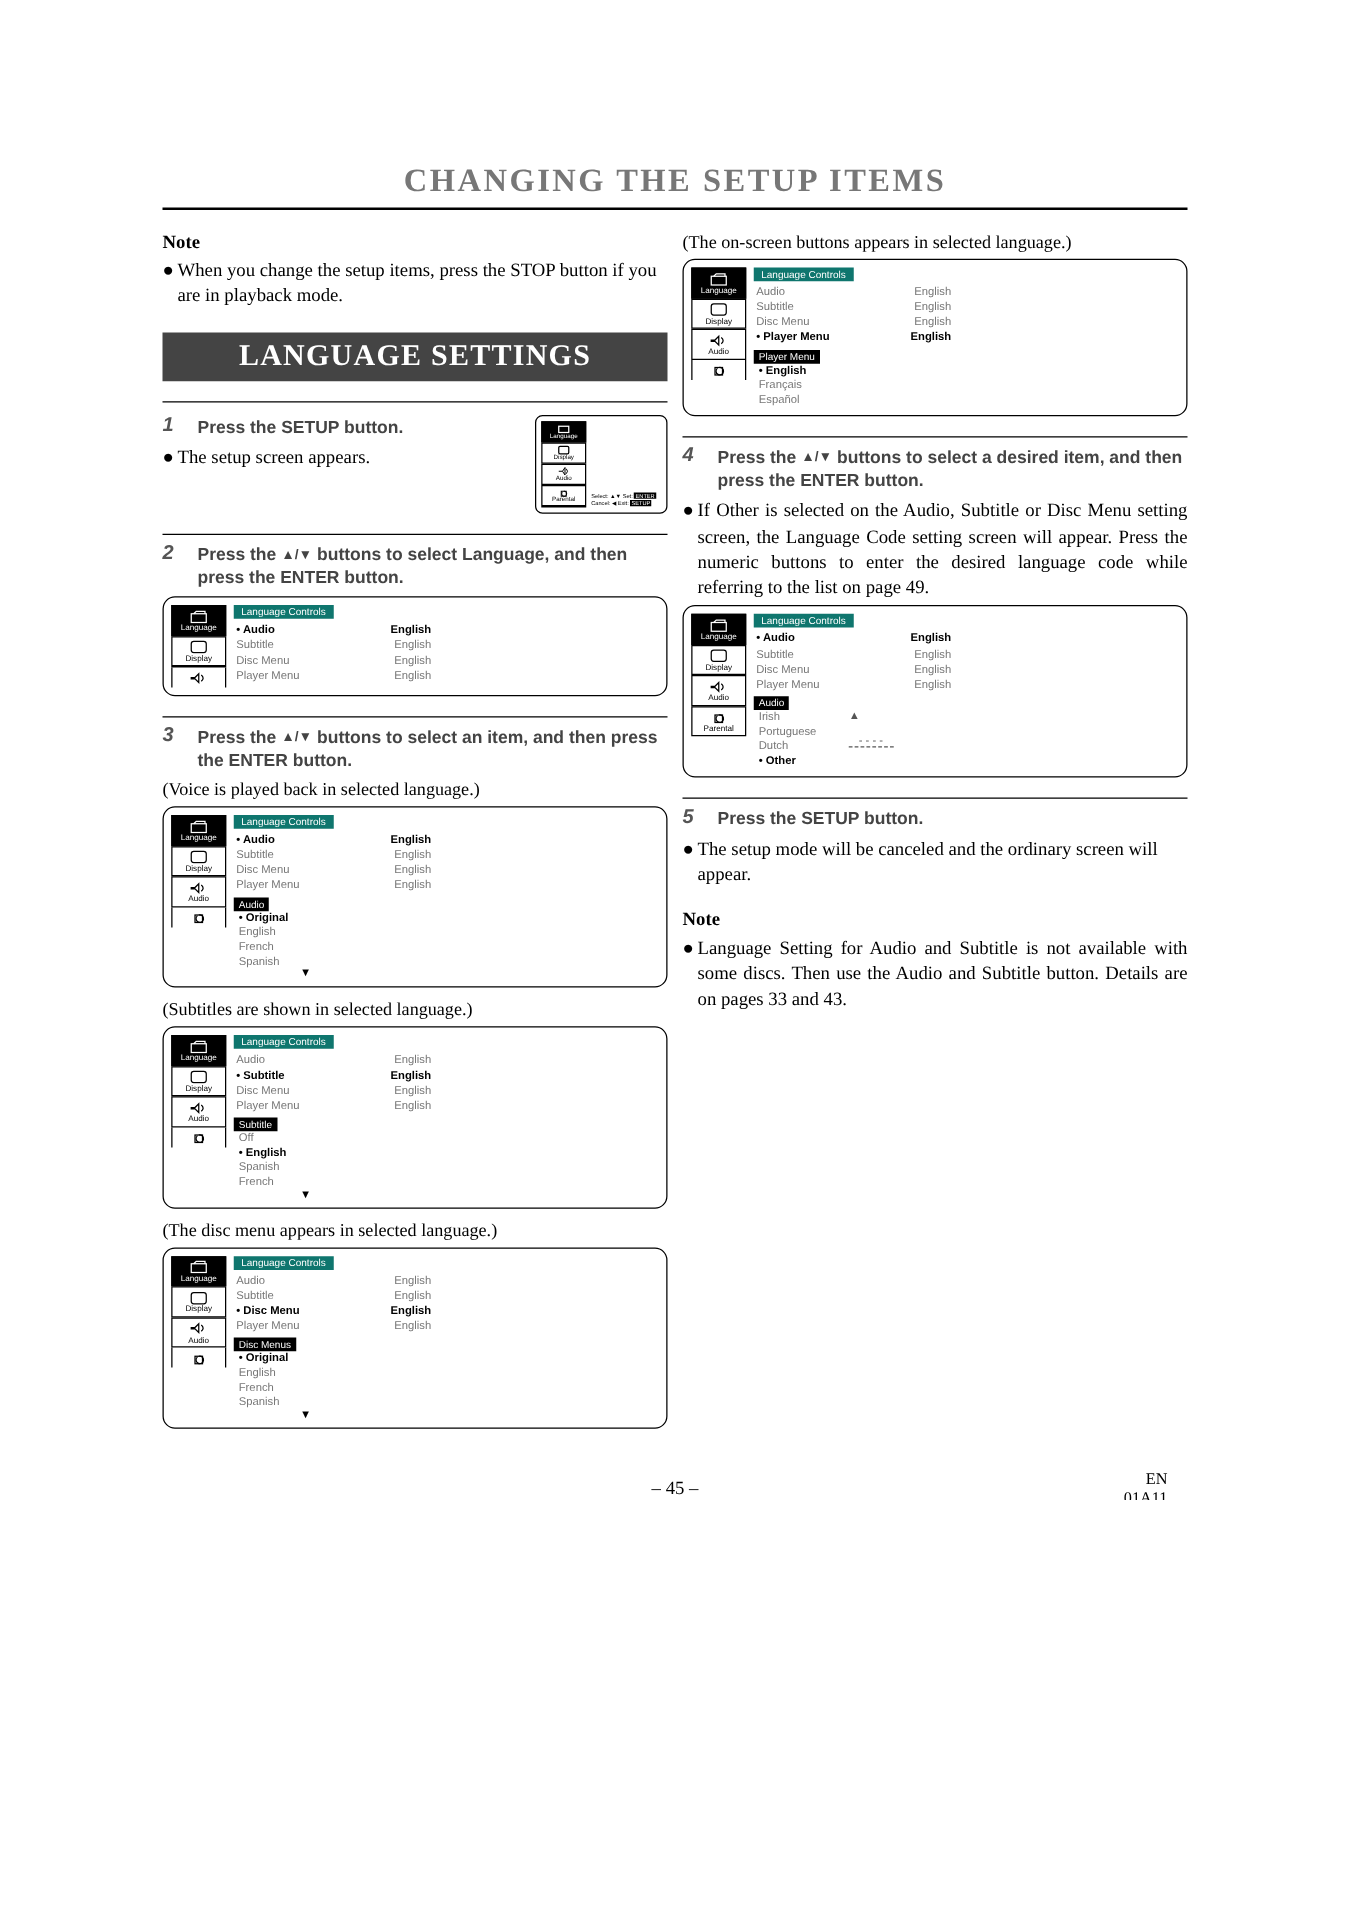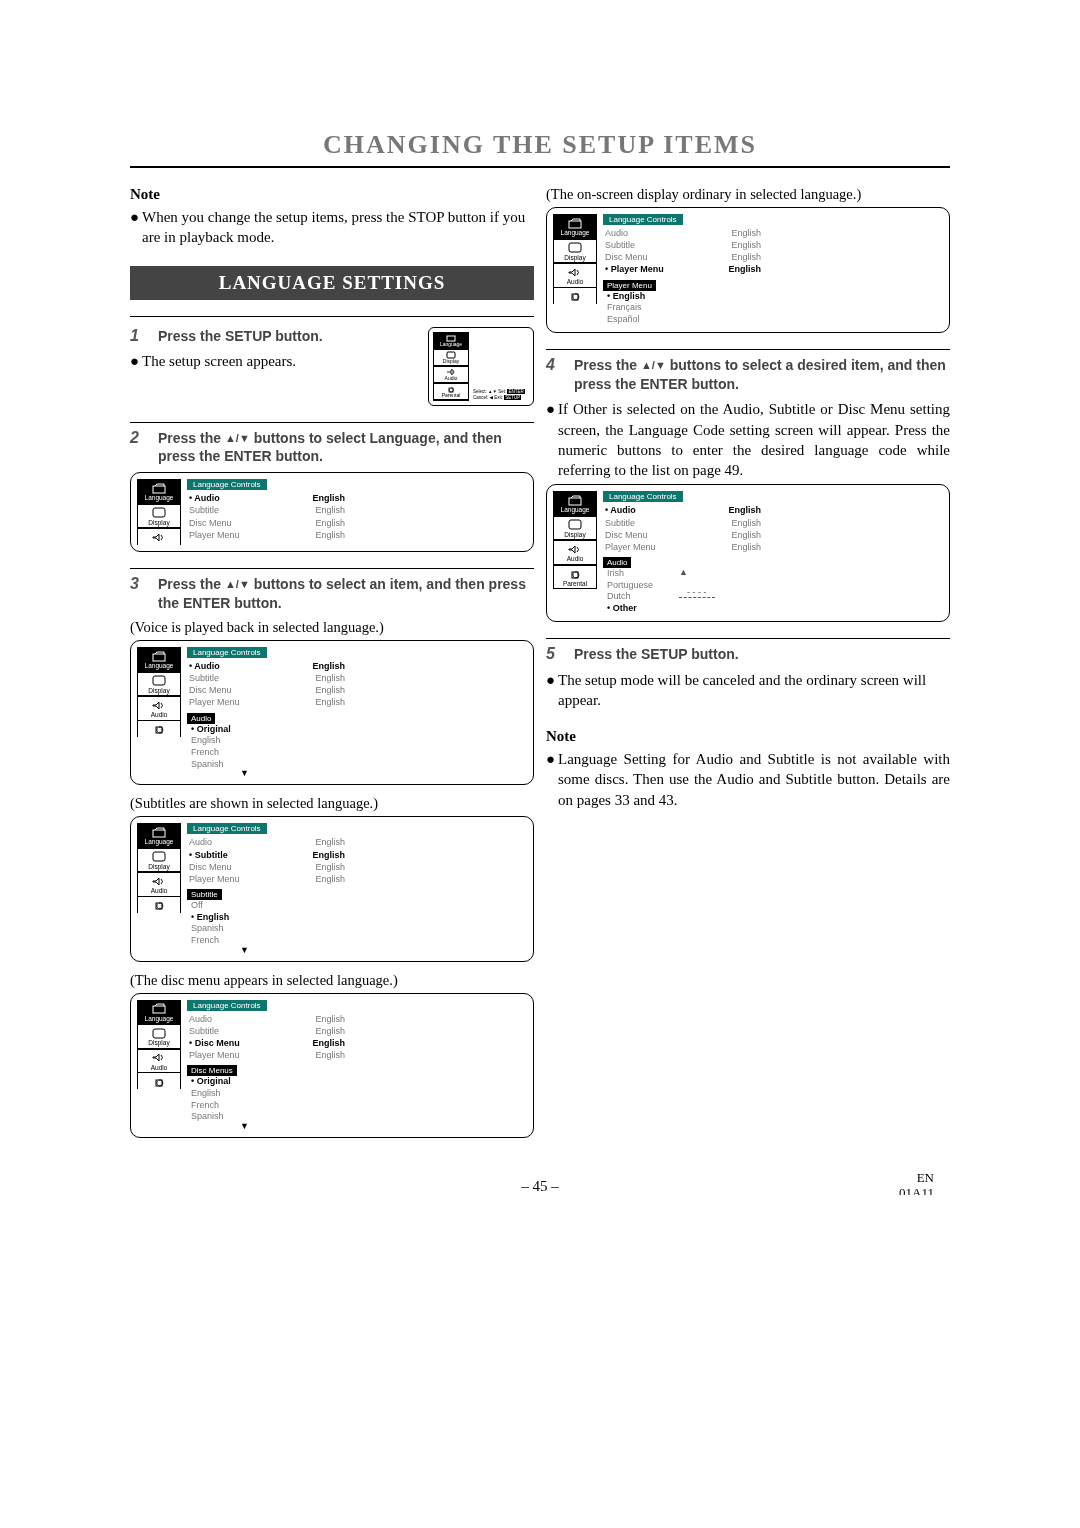--- a/index.html
+++ b/index.html
@@ -53,21 +53,21 @@
   .bullet .dot {
     width: 12px;
     flex: 0 0 12px;
   }
   .bullet .txt {
     flex: 1;
   }
   .section-banner {
     background: #444;
     color: #fff;
-    font-size: 19px;
+    font-size: 24px;
     font-weight: bold;
     text-align: center;
     letter-spacing: 1px;
     padding: 6px 0;
     margin: 18px 0 12px 0;
   }
   .step-rule {
     border-top: 1px solid #000;
     margin: 16px 0 6px 0;
   }
@@ -518,21 +518,21 @@
             <div class="opt">English</div>
             <div class="opt">French</div>
             <div class="opt">Spanish</div>
             <div class="arrow">▼</div>
           </div>
         </div>
       </div>
     </div>
 
     <div class="col">
-      <div class="caption" style="margin-top:8px">(The on-screen display ordinary in selected language.)</div>
+      <div class="caption" style="margin-top:8px">(The on-screen buttons appears in selected language.)</div>
 
       <div class="osd">
         <div class="osd-nav">
           <div class="ni sel"><div class="ico">
                 <svg width="14" height="11">
                   <rect x="1" y="3" width="12" height="7" fill="none" stroke="#fff"></rect>
                   <path d="M3 3 L5 1 L12 1 L12 3" fill="none" stroke="#fff"></path>
                 </svg>
               </div><span>Language</span></div>
           <div class="ni"><div class="ico">

